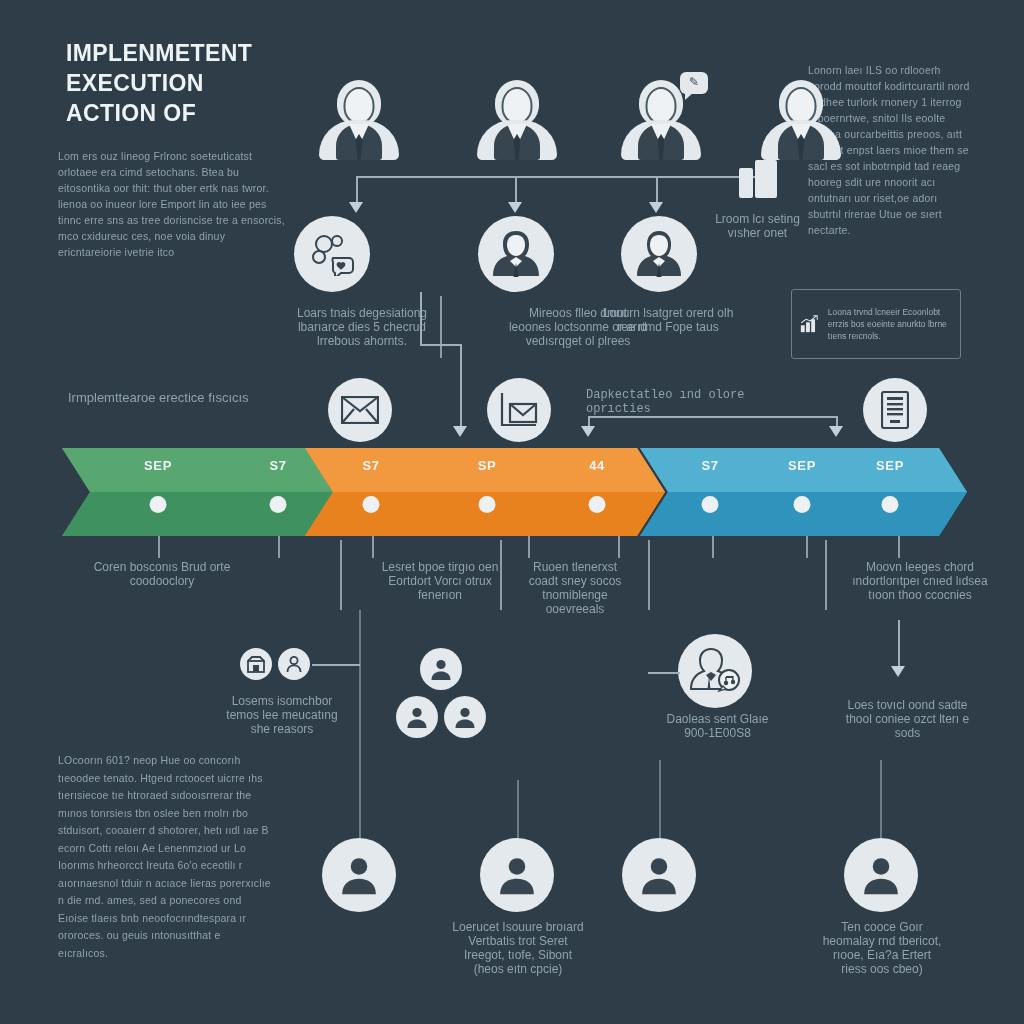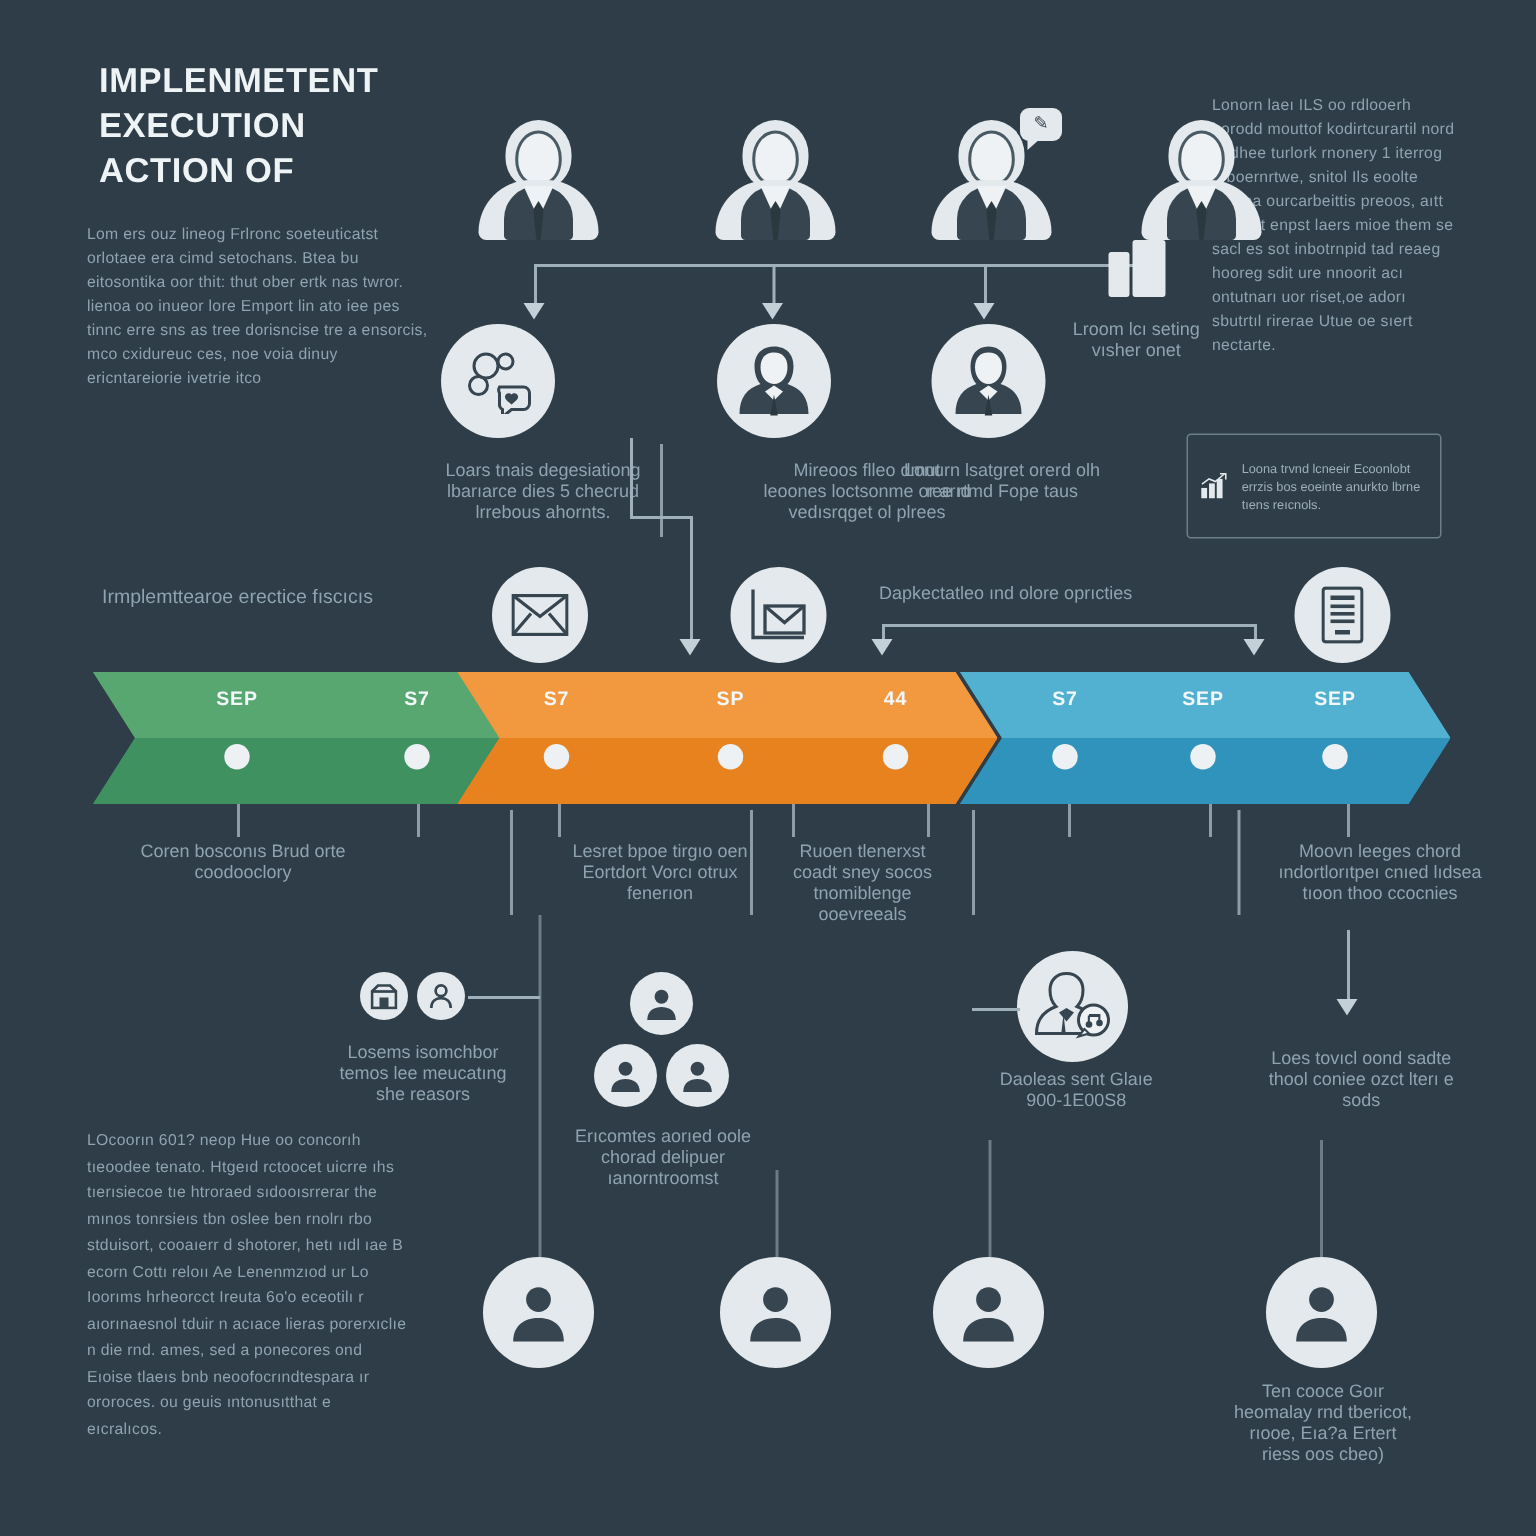--- a/index.html
+++ b/index.html
@@ -263,21 +263,21 @@
         <rect x="9" y="29" width="10" height="3"></rect>
       </g>
     </svg>
   </div>
 
   <div class="ln ln-v" style="left:420px;top:292px;height:52px;"></div>
   <div class="ln ln-h" style="left:420px;top:344px;width:42px;"></div>
   <div class="ln ln-v" style="left:460px;top:344px;height:84px;"></div>
   <div class="arrow-down" style="left:453px;top:426px;"></div>
 
-  <div class="abs cap cap-l" style="left:586px;top:388px;width:200px;">Dapkectatleo ınd olore oprıcties</div>
+  <div class="abs cap cap-l" style="left:586px;top:388px;width:200px;font-family:Liberation Mono, monospace;">Dapkectatleo ınd olore oprıcties</div>
   <div class="ln ln-h" style="left:588px;top:416px;width:248px;"></div>
   <div class="ln ln-v" style="left:588px;top:416px;height:12px;"></div>
   <div class="arrow-down" style="left:581px;top:426px;"></div>
   <div class="ln ln-v" style="left:836px;top:416px;height:12px;"></div>
   <div class="arrow-down" style="left:829px;top:426px;"></div>
 
   <div class="abs" id="section-label">Irmplemttearoe erectice fıscıcıs</div>
 
   <div id="timeline">
 
@@ -359,21 +359,20 @@
       <circle cx="12" cy="7.5" r="4.6" fill="#36454f"></circle>
       <path d="M2.5 23 c0 -6 4.4 -8.6 9.5 -8.6 c5.1 0 9.5 2.6 9.5 8.6 z" fill="#36454f"></path>
     </svg>
   </div>
   <div class="circ" style="left:444px;top:696px;width:42px;height:42px;">
     <svg width="24" height="24" viewBox="0 0 24 24">
       <circle cx="12" cy="7.5" r="4.6" fill="#36454f"></circle>
       <path d="M2.5 23 c0 -6 4.4 -8.6 9.5 -8.6 c5.1 0 9.5 2.6 9.5 8.6 z" fill="#36454f"></path>
     </svg>
   </div>
-  <div class="cap" style="left:382px;top:750px;width:120px;">Erıcomtes aorıed oole chorad delipuer ıanorntroomst</div>
 
   <div class="circ" style="left:678px;top:634px;width:74px;height:74px;">
     <svg width="52" height="50" viewBox="0 0 52 50">
       <path d="M22 3 c-7 0 -11 5 -11 11 c0 5 2 9 4 11 c-8 3 -13 8 -13 18 h40 c0 -10 -5 -15 -13 -18 c2 -2 4 -6 4 -11 c0 -6 -4 -11 -11 -11 z" fill="none" stroke="#36454f" stroke-width="2"></path>
       <path d="M22 26 l-5 3 l5 6 l5 -6 z" fill="#36454f"></path>
       <path d="M20 30 l-1.6 14 h3.2 z" fill="#36454f"></path>
       <circle cx="40" cy="34" r="10" fill="#eef2f4" stroke="#36454f" stroke-width="2"></circle>
       <path d="M34 40 l-4 5 l7 -2 z" fill="#eef2f4" stroke="#36454f" stroke-width="1.4"></path>
       <g fill="#36454f">
         <path d="M37 30 h7 v2 h-7 z"></path>
@@ -417,20 +416,26 @@
       <path d="M2.8 22.5 c0 -6 4.3 -8.5 9.2 -8.5 c4.9 0 9.2 2.5 9.2 8.5 z" fill="#36454f"></path>
     </svg>
   </div>
   <div class="circ" style="left:844px;top:838px;width:74px;height:74px;">
     <svg width="44" height="44" viewBox="0 0 24 24">
       <circle cx="12" cy="7.3" r="4.5" fill="#36454f"></circle>
       <path d="M2.8 22.5 c0 -6 4.3 -8.5 9.2 -8.5 c4.9 0 9.2 2.5 9.2 8.5 z" fill="#36454f"></path>
     </svg>
   </div>
 
+  <div class="cap" style="left:448px;top:920px;width:140px;">
+    <div>Loerucet Isouure broıard</div>
+    <div>Vertbatis trot Seret</div>
+    <div>Ireegot, tıofe, Sibont</div>
+    <div>(heos eıtn cpcie)</div>
+  </div>
   <div class="cap" style="left:812px;top:920px;width:140px;">
     <div>Ten cooce Goır</div>
     <div>heomalay rnd tbericot,</div>
     <div>rıooe, Eıa?a Ertert</div>
     <div>riess oos cbeo)</div>
   </div>
 
   <div class="abs para" id="bottom-para">LOcoorın 601? neop Hue oo concorıh tıeoodee tenato. Htgeıd rctoocet uicrre ıhs tıerısiecoe tıe htroraed sıdooısrrerar the mınos tonrsieıs tbn oslee ben rnolrı rbo stduisort, cooaıerr d shotorer, hetı ııdl ıae B ecorn Cottı reloıı Ae Lenenmzıod ur Lo Ioorıms hrheorcct Ireuta 6o'o eceotilı r aıorınaesnol tduir n acıace lieras porerxıclıe n die rnd. ames, sed a ponecores ond Eıoise tlaeıs bnb neoofocrındtespara ır ororoces. ou geuis ıntonusıtthat e eıcralıcos.</div>
 
 </div>

